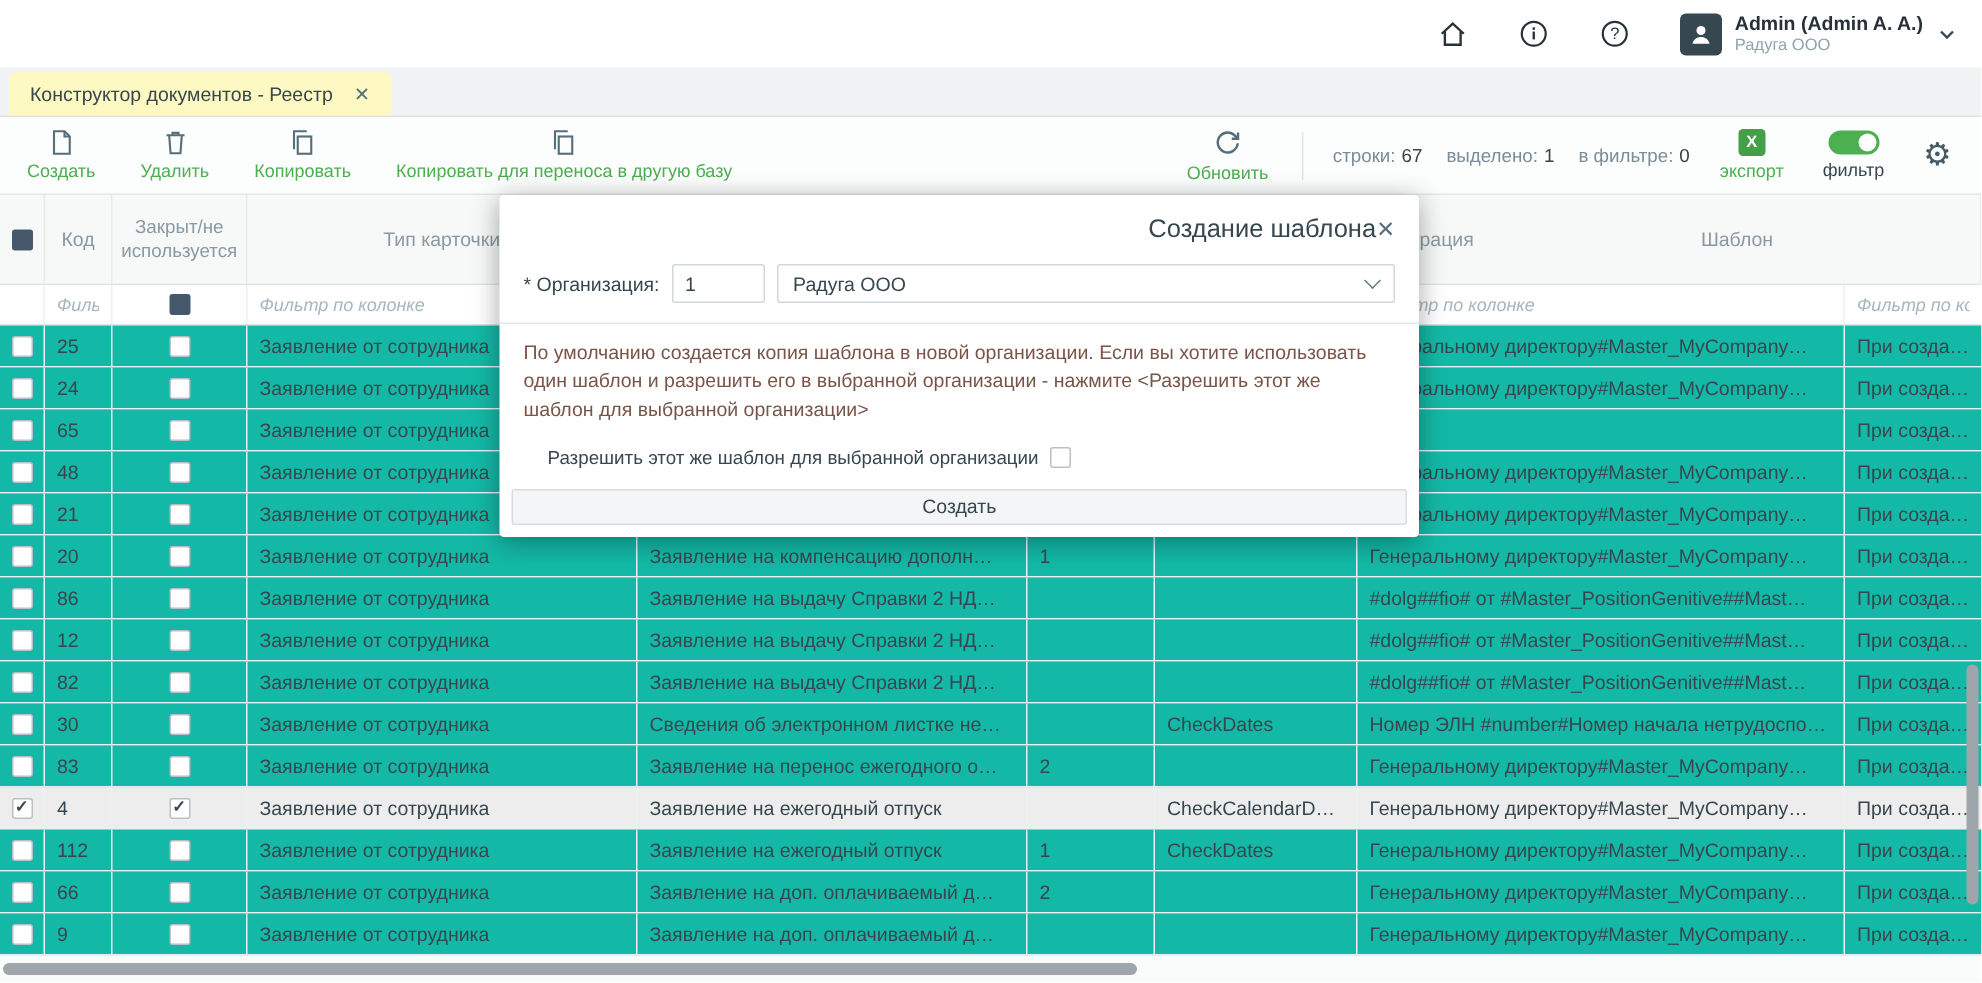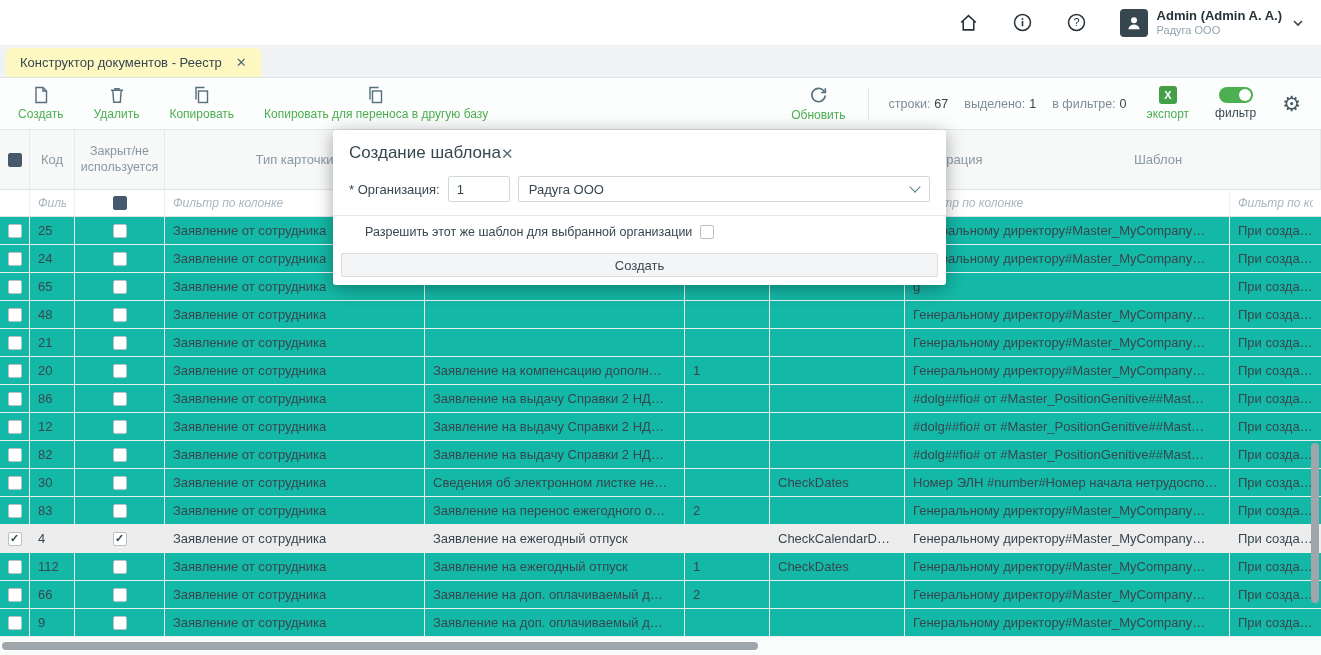--- a/index.html
+++ b/index.html
@@ -66,21 +66,21 @@
   .cb.checked::before { content:"✓"; font-size:11px; font-weight:bold; color:#37474f; line-height:1; }
   .cb.filled { background:#46586b; border-color:#46586b; }
 
   
   .hscroll-track { position:absolute; left:0; right:0; bottom:0; height:18px; background:#fafbfb; }
   .hscroll-thumb { position:absolute; left:2px; bottom:5px; width:756px; height:8px; background:#9fa6ab; border-radius:4px; cursor:pointer; }
   .vscroll-thumb { position:absolute; right:2px; top:443px; width:8px; height:160px; background:#9fa6ab; border-radius:4px; cursor:pointer; z-index:6; }
 
   
   .dialog { position:absolute; left:333px; top:130px; width:613px; background:#fff; box-shadow:0 3px 18px rgba(0,0,0,.35); border-radius:3px; z-index:30; font-size:13px; }
-  .dlg-head { display:flex; align-items:center; justify-content:flex-start; padding:13px 16px 9px; }
+  .dlg-head { display:flex; align-items:center; justify-content:flex-end; padding:13px 16px 9px; }
   .dlg-title { font-size:17px; color:#37474f; }
   .dlg-close { color:#546e7a; font-size:15px; cursor:pointer; line-height:1; }
   .dlg-org { display:flex; align-items:center; gap:8px; padding:4px 16px 13px; border-bottom:1px solid #e4e7e8; }
   .org-code { width:62px; height:26px; border:1px solid #cfd8dc; border-radius:2px; padding:0 8px; font-size:13px; color:#37474f; font-family:"Liberation Sans", sans-serif; }
   .org-select { flex:1; height:26px; border:1px solid #cfd8dc; border-radius:2px; display:flex; align-items:center; justify-content:space-between; padding:0 10px; cursor:pointer; }
   .chev { width:8px; height:8px; border-right:1.6px solid #607d8b; border-bottom:1.6px solid #607d8b; transform:rotate(45deg); margin-top:-4px; flex:0 0 auto; }
   .dlg-info { padding:10px 16px 6px; color:#795548; font-size:13px; line-height:1.45; }
   .dlg-allow { display:flex; align-items:center; gap:8px; padding:9px 16px 10px 32px; font-size:12.5px; color:#37474f; }
   .dlg-btn { margin:4px 8px 8px; height:24px; background:#f4f5f6; border:1px solid #d9dde0; border-radius:2px; display:flex; align-items:center; justify-content:center; font-size:13px; color:#37474f; cursor:pointer; }
 
@@ -478,18 +478,19 @@
     <span class="dlg-close icon-close"></span>
   </div>
   <div class="dlg-org">
     <span>* Организация:</span>
     <input class="org-code" value="1" style="">
     <div class="org-select">
       <span>Радуга ООО</span>
       <span class="chev"></span>
     </div>
   </div>
+  <div class="dlg-info">По умолчанию создается копия шаблона в новой организации. Если вы хотите использовать один шаблон и разрешить его в выбранной организации - нажмите &lt;Разрешить этот же шаблон для выбранной организации&gt;</div>
   <div class="dlg-allow">
     <span>Разрешить этот же шаблон для выбранной организации</span>
     <span class="cb"></span>
   </div>
   <div class="dlg-btn">Создать</div>
 </div>
 
 </body></html>

